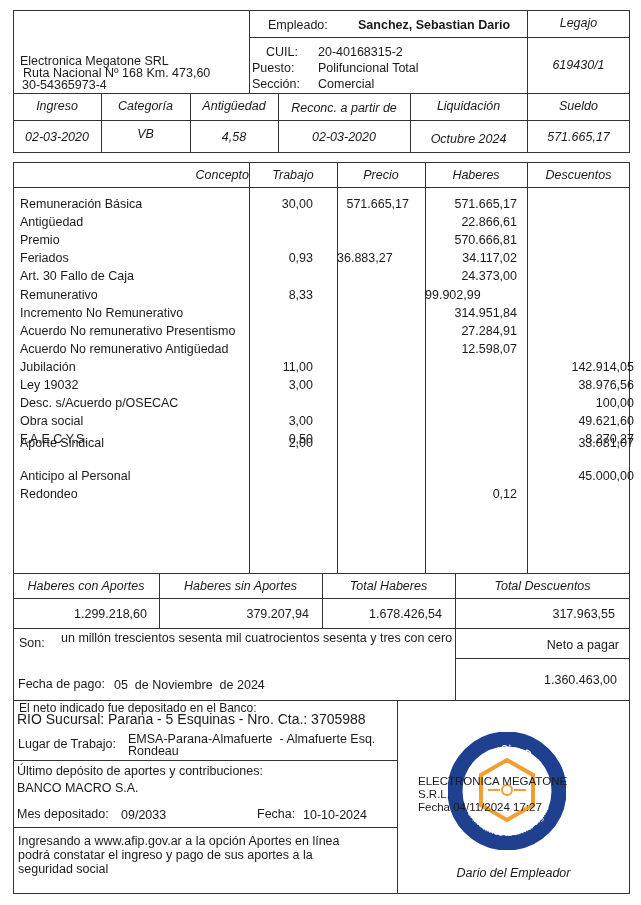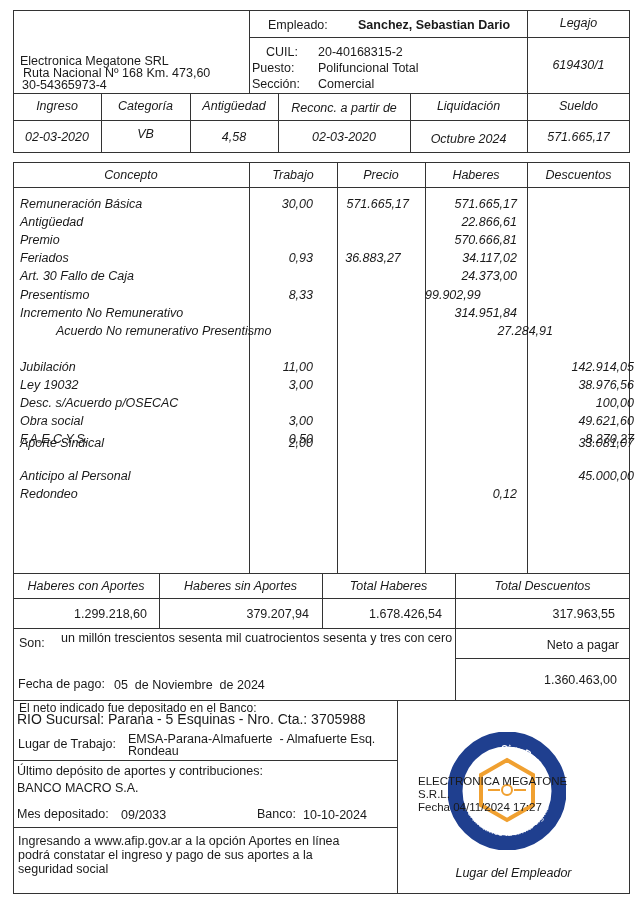--- a/index.html
+++ b/index.html
@@ -64,27 +64,27 @@
 <div class="t c" style="left:410px;top:133px;width:117px;">Octubre 2024</div>
 <div class="t c" style="left:527px;top:131px;width:103px;">571.665,17</div>
 
 <div class="bx" style="left:13px;top:162px;width:617px;height:412px;"></div>
 <div class="hl" style="left:13px;top:187px;width:617px;"></div>
 <div class="vl" style="left:249px;top:162px;height:412px;"></div>
 <div class="vl" style="left:337px;top:162px;height:412px;"></div>
 <div class="vl" style="left:425px;top:162px;height:412px;"></div>
 <div class="vl" style="left:527px;top:162px;height:412px;"></div>
 
-<div class="t c" style="left:13px;top:169px;width:236px;">Concepto</div>
+<div class="t c" style="left:13px;top:169px;width:236px;text-align:right;">Concepto</div>
 <div class="t c" style="left:249px;top:169px;width:88px;">Trabajo</div>
 <div class="t c" style="left:337px;top:169px;width:88px;">Precio</div>
 <div class="t c" style="left:425px;top:169px;width:102px;">Haberes</div>
 <div class="t c" style="left:527px;top:169px;width:103px;">Descuentos</div>
 
-<div id="rows" class="abs" style="left:13px;top:198px;width:617px;height:370px;font-style:italic;">
+<div id="rows" class="abs" style="left:13px;top:198px;width:617px;height:370px;">
     <div class="row" style="top: 0px;">
       <div class="t" style="left: 7px; width: 230px; text-align: left;">Remuneración Básica</div>
       <div class="t" style="left: 236px; width: 64px; text-align: right;">30,00</div>
       <div class="t" style="left: 324px; width: 72px; text-align: right;">571.665,17</div>
       <div class="t" style="left: 412px; width: 92px; text-align: right;">571.665,17</div>
       <div class="t" style="left: 514px; width: 107px; text-align: right;"></div>
     </div>
     <div class="row" style="top: 18.1px;">
       <div class="t" style="left: 7px; width: 230px; text-align: left;">Antigüedad</div>
       <div class="t" style="left: 236px; width: 64px; text-align: right;"></div>
@@ -95,50 +95,57 @@
     <div class="row" style="top: 36.2px;">
       <div class="t" style="left: 7px; width: 230px; text-align: left;">Premio</div>
       <div class="t" style="left: 236px; width: 64px; text-align: right;"></div>
       <div class="t" style="left: 324px; width: 72px; text-align: right;"></div>
       <div class="t" style="left: 412px; width: 92px; text-align: right;">570.666,81</div>
       <div class="t" style="left: 514px; width: 107px; text-align: right;"></div>
     </div>
     <div class="row" style="top: 54.3px;">
       <div class="t" style="left: 7px; width: 230px; text-align: left;">Feriados</div>
       <div class="t" style="left: 236px; width: 64px; text-align: right;">0,93</div>
-      <div class="t" style="left: 324px; width: 72px; text-align: center;">36.883,27</div>
+      <div class="t" style="left: 324px; width: 72px; text-align: left;">36.883,27</div>
       <div class="t" style="left: 412px; width: 92px; text-align: right;">34.117,02</div>
       <div class="t" style="left: 514px; width: 107px; text-align: right;"></div>
     </div>
     <div class="row" style="top: 72.4px;">
       <div class="t" style="left: 7px; width: 230px; text-align: left;">Art. 30 Fallo de Caja</div>
       <div class="t" style="left: 236px; width: 64px; text-align: right;"></div>
       <div class="t" style="left: 324px; width: 72px; text-align: right;"></div>
       <div class="t" style="left: 412px; width: 92px; text-align: right;">24.373,00</div>
       <div class="t" style="left: 514px; width: 107px; text-align: right;"></div>
     </div>
     <div class="row" style="top: 90.5px;">
-      <div class="t" style="left: 7px; width: 230px; text-align: left;">Presentismo</div>
+      <div class="t" style="left: 7px; width: 230px; text-align: left;">Remunerativo</div>
       <div class="t" style="left: 236px; width: 64px; text-align: right;">8,33</div>
       <div class="t" style="left: 324px; width: 72px; text-align: right;"></div>
       <div class="t" style="left: 412px; width: 92px; ">99.902,99</div>
       <div class="t" style="left: 514px; width: 107px; text-align: right;"></div>
     </div>
     <div class="row" style="top: 108.6px;">
       <div class="t" style="left: 7px; width: 230px; text-align: left;">Incremento No Remunerativo</div>
       <div class="t" style="left: 236px; width: 64px; text-align: right;"></div>
       <div class="t" style="left: 324px; width: 72px; text-align: right;"></div>
       <div class="t" style="left: 412px; width: 92px; text-align: right;">314.951,84</div>
       <div class="t" style="left: 514px; width: 107px; text-align: right;"></div>
     </div>
-    <div class="row" style="top: 126.7px; margin-left: 36px;">
+    <div class="row" style="top: 126.7px;">
       <div class="t" style="left: 7px; width: 230px; text-align: left;">Acuerdo No remunerativo Presentismo</div>
       <div class="t" style="left: 236px; width: 64px; text-align: right;"></div>
       <div class="t" style="left: 324px; width: 72px; text-align: right;"></div>
       <div class="t" style="left: 412px; width: 92px; text-align: right;">27.284,91</div>
+      <div class="t" style="left: 514px; width: 107px; text-align: right;"></div>
+    </div>
+    <div class="row" style="top: 144.8px;">
+      <div class="t" style="left: 7px; width: 230px; text-align: left;">Acuerdo No remunerativo Antigüedad</div>
+      <div class="t" style="left: 236px; width: 64px; text-align: right;"></div>
+      <div class="t" style="left: 324px; width: 72px; text-align: right;"></div>
+      <div class="t" style="left: 412px; width: 92px; text-align: right;">12.598,07</div>
       <div class="t" style="left: 514px; width: 107px; text-align: right;"></div>
     </div>
     <div class="row" style="top: 162.9px;">
       <div class="t" style="left: 7px; width: 230px; text-align: left;">Jubilación</div>
       <div class="t" style="left: 236px; width: 64px; text-align: right;">11,00</div>
       <div class="t" style="left: 324px; width: 72px; text-align: right;"></div>
       <div class="t" style="left: 412px; width: 92px; text-align: right;"></div>
       <div class="t" style="left: 514px; width: 107px; text-align: right;">142.914,05</div>
     </div>
     <div class="row" style="top: 181px;">
@@ -225,21 +232,21 @@
 <div class="t" style="left:19px;top:702px;font-size:12px;">El neto indicado fue depositado en el Banco:</div>
 <div class="t" style="left:17px;top:712px;font-size:14px;">RIO Sucursal: Parana - 5 Esquinas - Nro. Cta.: 3705988</div>
 <div class="t" style="left:18px;top:738px;">Lugar de Trabajo:</div>
 <div class="t" style="left:128px;top:733px;white-space:pre;">EMSA-Parana-Almafuerte  - Almafuerte Esq.</div>
 <div class="t" style="left:128px;top:745px;">Rondeau</div>
 
 <div class="t" style="left:17px;top:765px;">Último depósito de aportes y contribuciones:</div>
 <div class="t" style="left:17px;top:782px;">BANCO MACRO S.A.</div>
 <div class="t" style="left:17px;top:808px;">Mes depositado:</div>
 <div class="t" style="left:121px;top:809px;">09/2033</div>
-<div class="t" style="left:257px;top:808px;">Banco:</div>
+<div class="t" style="left:257px;top:808px;">Fecha:</div>
 <div class="t" style="left:303px;top:809px;">10-10-2024</div>
 
 <div class="t" style="left:18px;top:835px;">Ingresando a www.afip.gov.ar  a la opción Aportes en línea</div>
 <div class="t" style="left:18px;top:849px;">podrá constatar el ingreso y pago de sus aportes a la</div>
 <div class="t" style="left:18px;top:863px;">seguridad social</div>
 
 <div class="abs" style="left:448px;top:732px;width:118px;height:118px;">
   <svg width="118" height="118" viewBox="0 0 118 118">
     <circle cx="59" cy="59" r="52" fill="none" id="seal-ring" stroke="#1f3f8f" stroke-width="15"></circle>
     <circle cx="59" cy="59" r="59" fill="none" stroke="none"></circle>
@@ -255,13 +262,13 @@
       <textPath href="#seal-arc-top" startOffset="62%" text-anchor="middle">SignBox</textPath>
     </text>
     <text font-family="Liberation Sans, sans-serif" font-size="9" font-style="italic" fill="#ffffff">
       <textPath href="#seal-arc-bot" startOffset="50%" text-anchor="middle">Certificamos tu firma digital</textPath>
     </text>
   </svg>
 </div>
 <div class="t mono" style="left:418px;top:776px;font-size:11.5px;">ELECTRONICA MEGATONE</div>
 <div class="t mono" style="left:418px;top:789px;font-size:11.5px;">S.R.L.</div>
 <div class="t mono" style="left:418px;top:802px;font-size:11.5px;">Fecha 04/11/2024 17:27</div>
-<div class="t c" style="left:397px;top:867px;width:233px;">Lugar del Empleador</div>
+<div class="t c" style="left:397px;top:867px;width:233px;">Dario del Empleador</div>
 
 </body></html>

